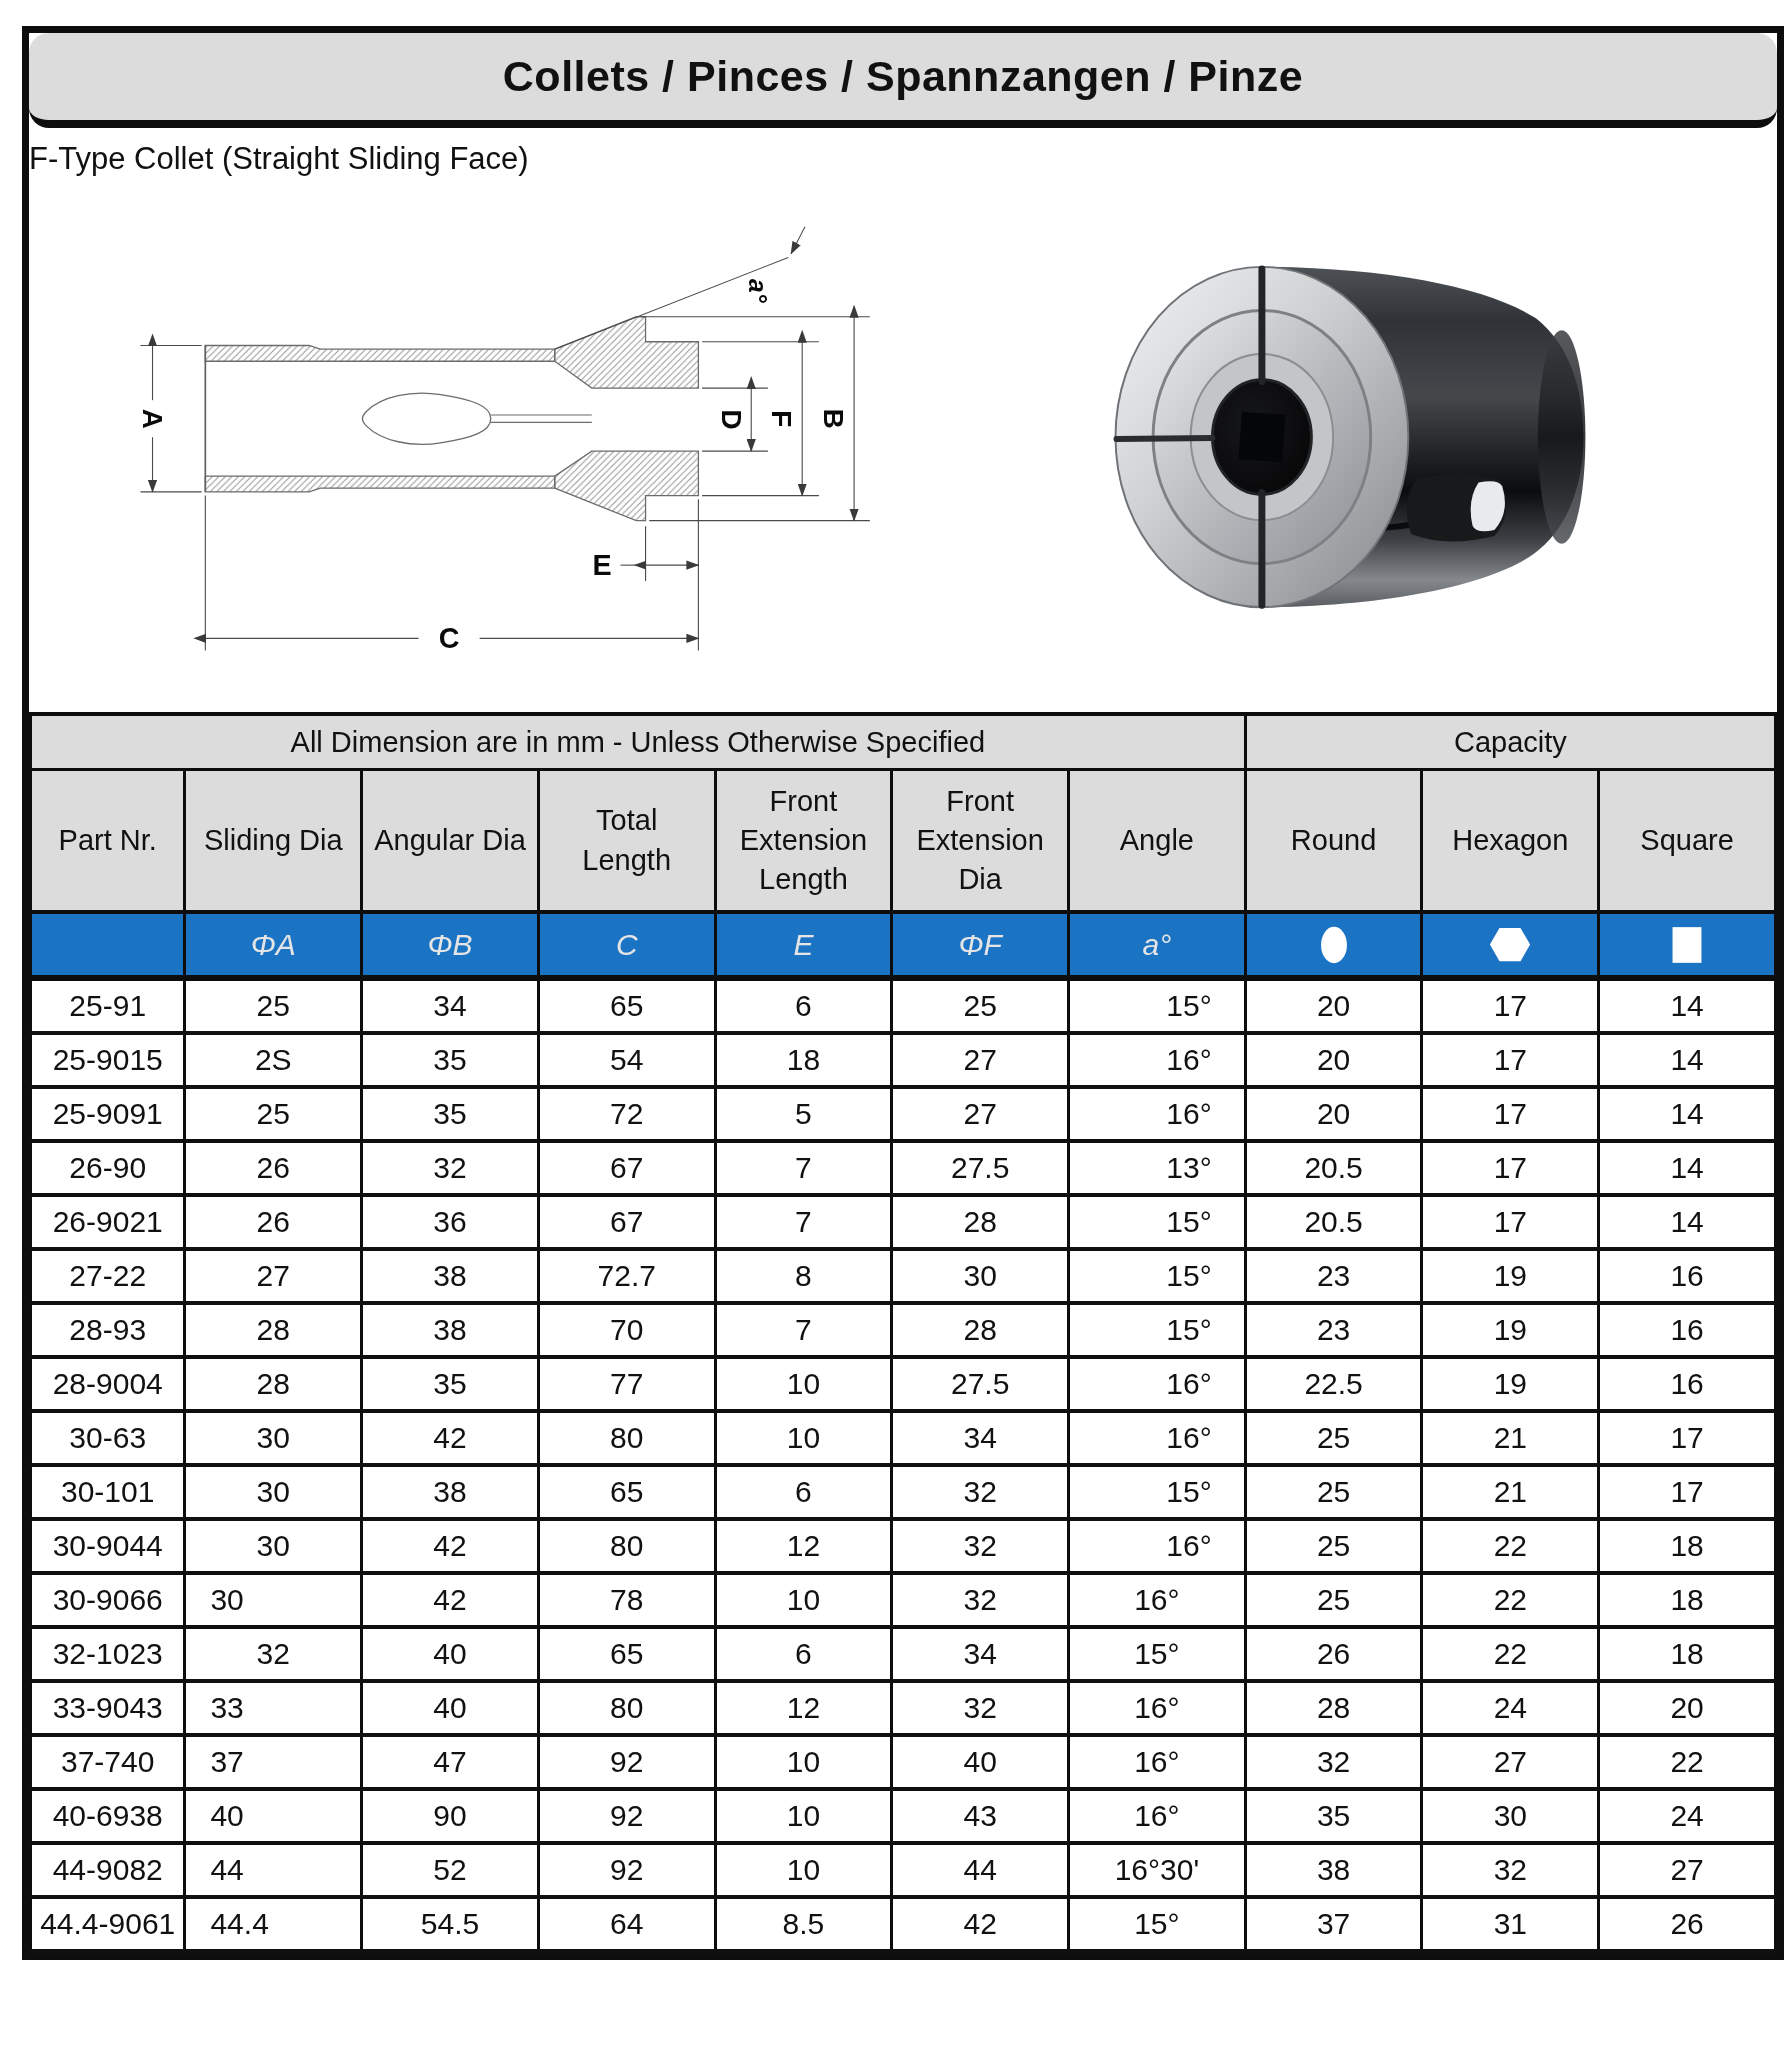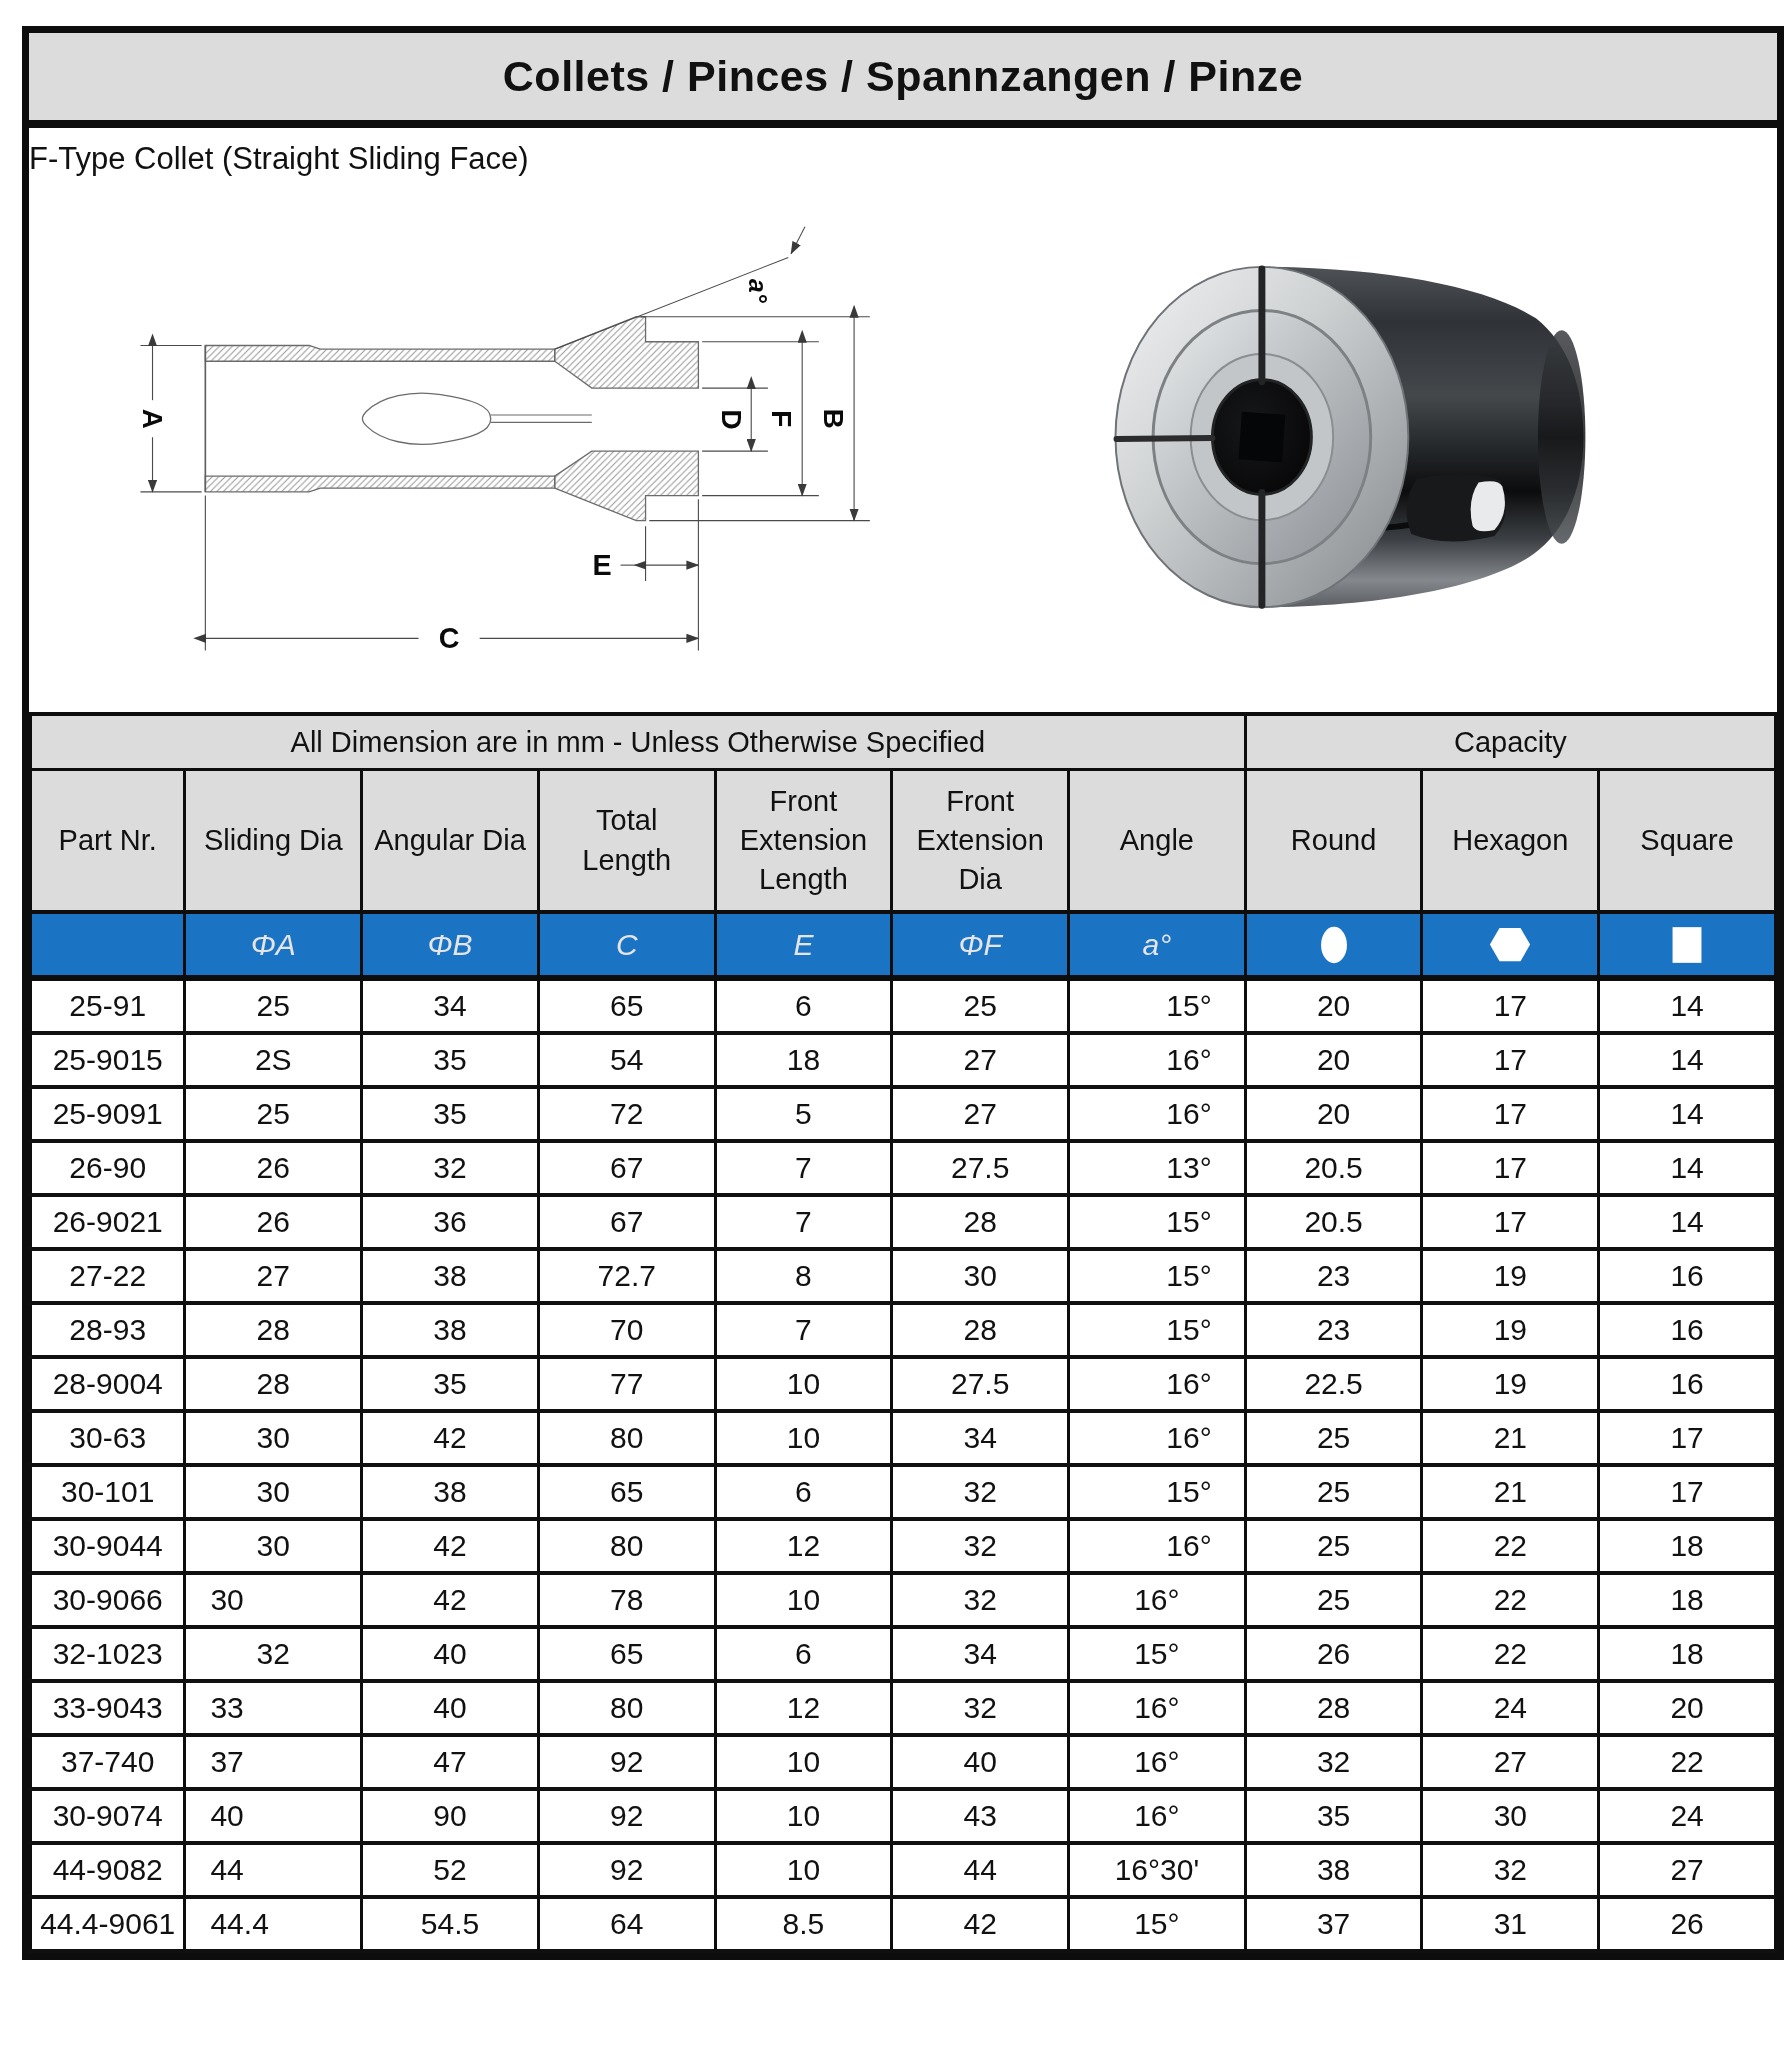--- a/index.html
+++ b/index.html
@@ -10,21 +10,21 @@
   }
   .frame{
     position:absolute;left:22px;top:26px;width:1748px;
     border:7px solid var(--frame-black,#0d0d0d);
     background:#fff;
   }
   .title-bar{
     height:87px;background:var(--header-gray,#dcdcdc);
     border-bottom:8px solid var(--frame-black,#0d0d0d);
     display:flex;align-items:center;justify-content:center;
-    font-size:43px;font-weight:bold;letter-spacing:0.5px;
+    font-size:43px;font-weight:bold;letter-spacing:0.5px;border-radius:20px;
   }
   .subtitle{
     font-size:31px;padding:13px 0 2px 0;height:40px;
   }
   .figures{
     display:flex;align-items:flex-start;
     padding:4px 18px 2px 30px;height:523px;overflow:hidden;
   }
   .drawing-wrap{width:896px;flex:none;}
   .photo-wrap{width:564px;flex:none;margin-left:114px;margin-top:40px;}
@@ -424,21 +424,21 @@
           <td>47</td>
           <td>92</td>
           <td>10</td>
           <td>40</td>
           <td>16°</td>
           <td>32</td>
           <td>27</td>
           <td>22</td>
         </tr>
         <tr>
-          <td>30-9074</td>
+          <td>40-6938</td>
           <td class="align-left">40</td>
           <td>90</td>
           <td>92</td>
           <td>10</td>
           <td>43</td>
           <td>16°</td>
           <td>35</td>
           <td>30</td>
           <td>24</td>
         </tr>

